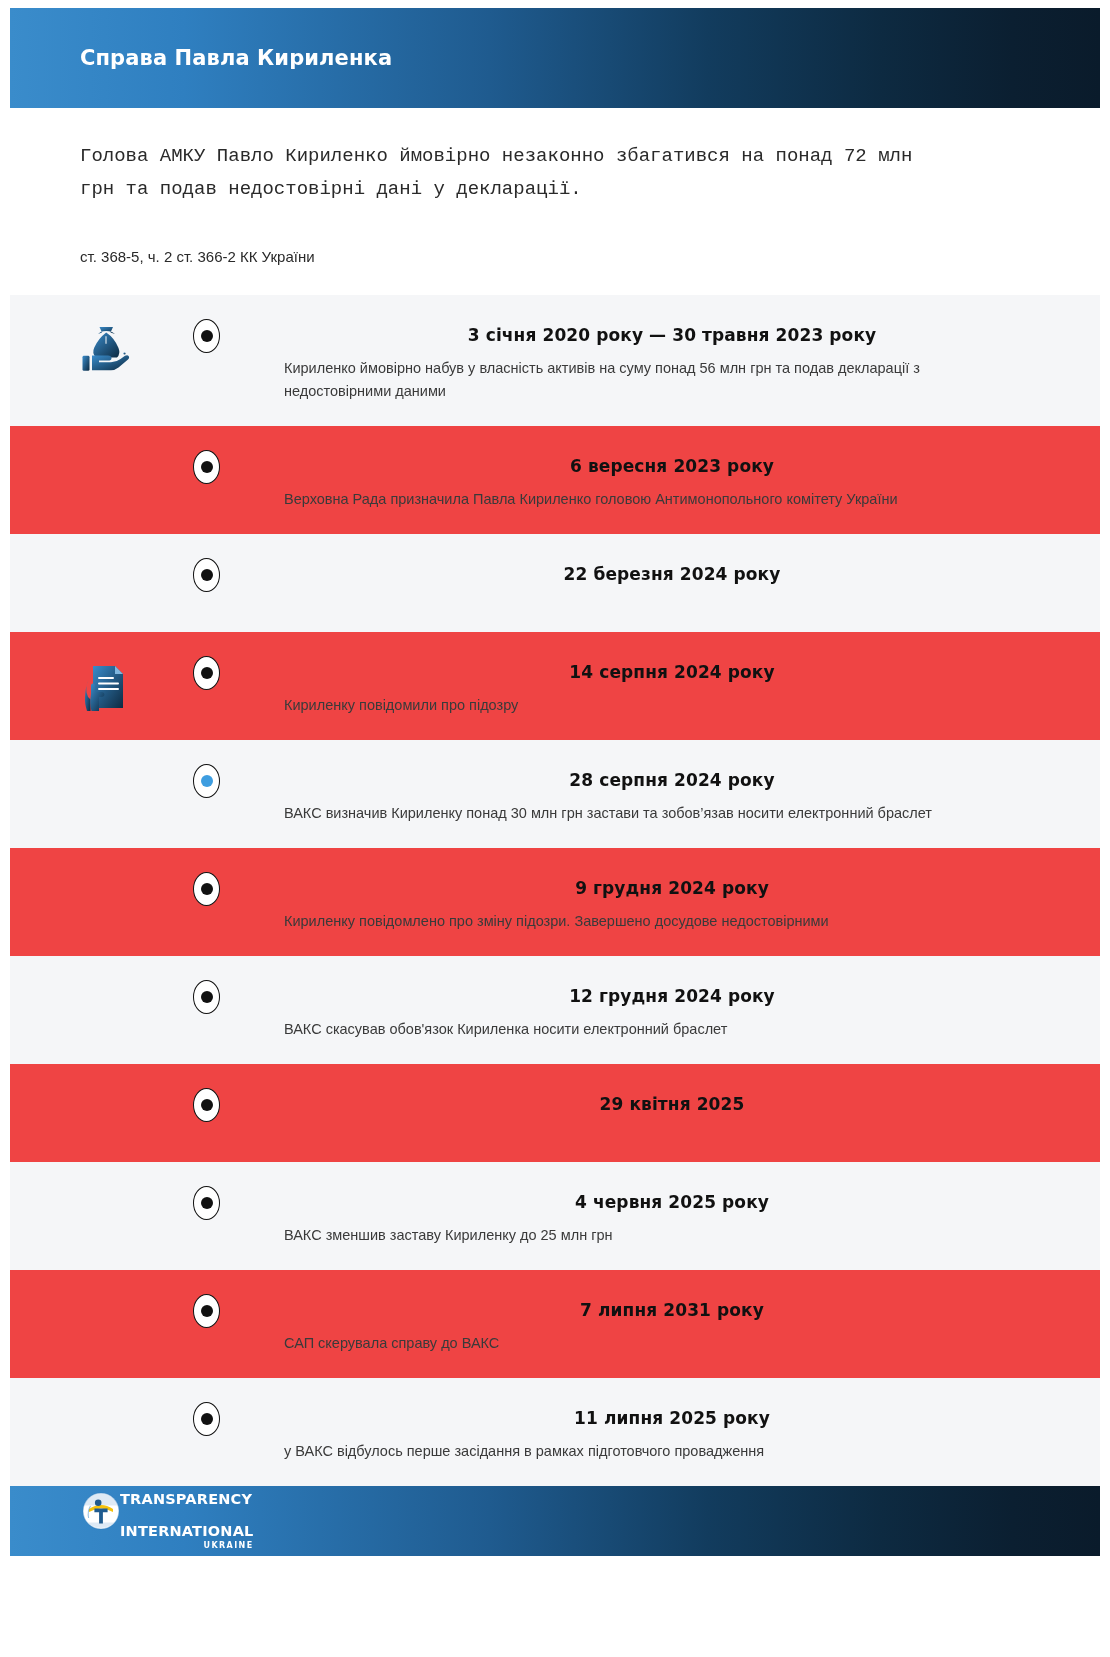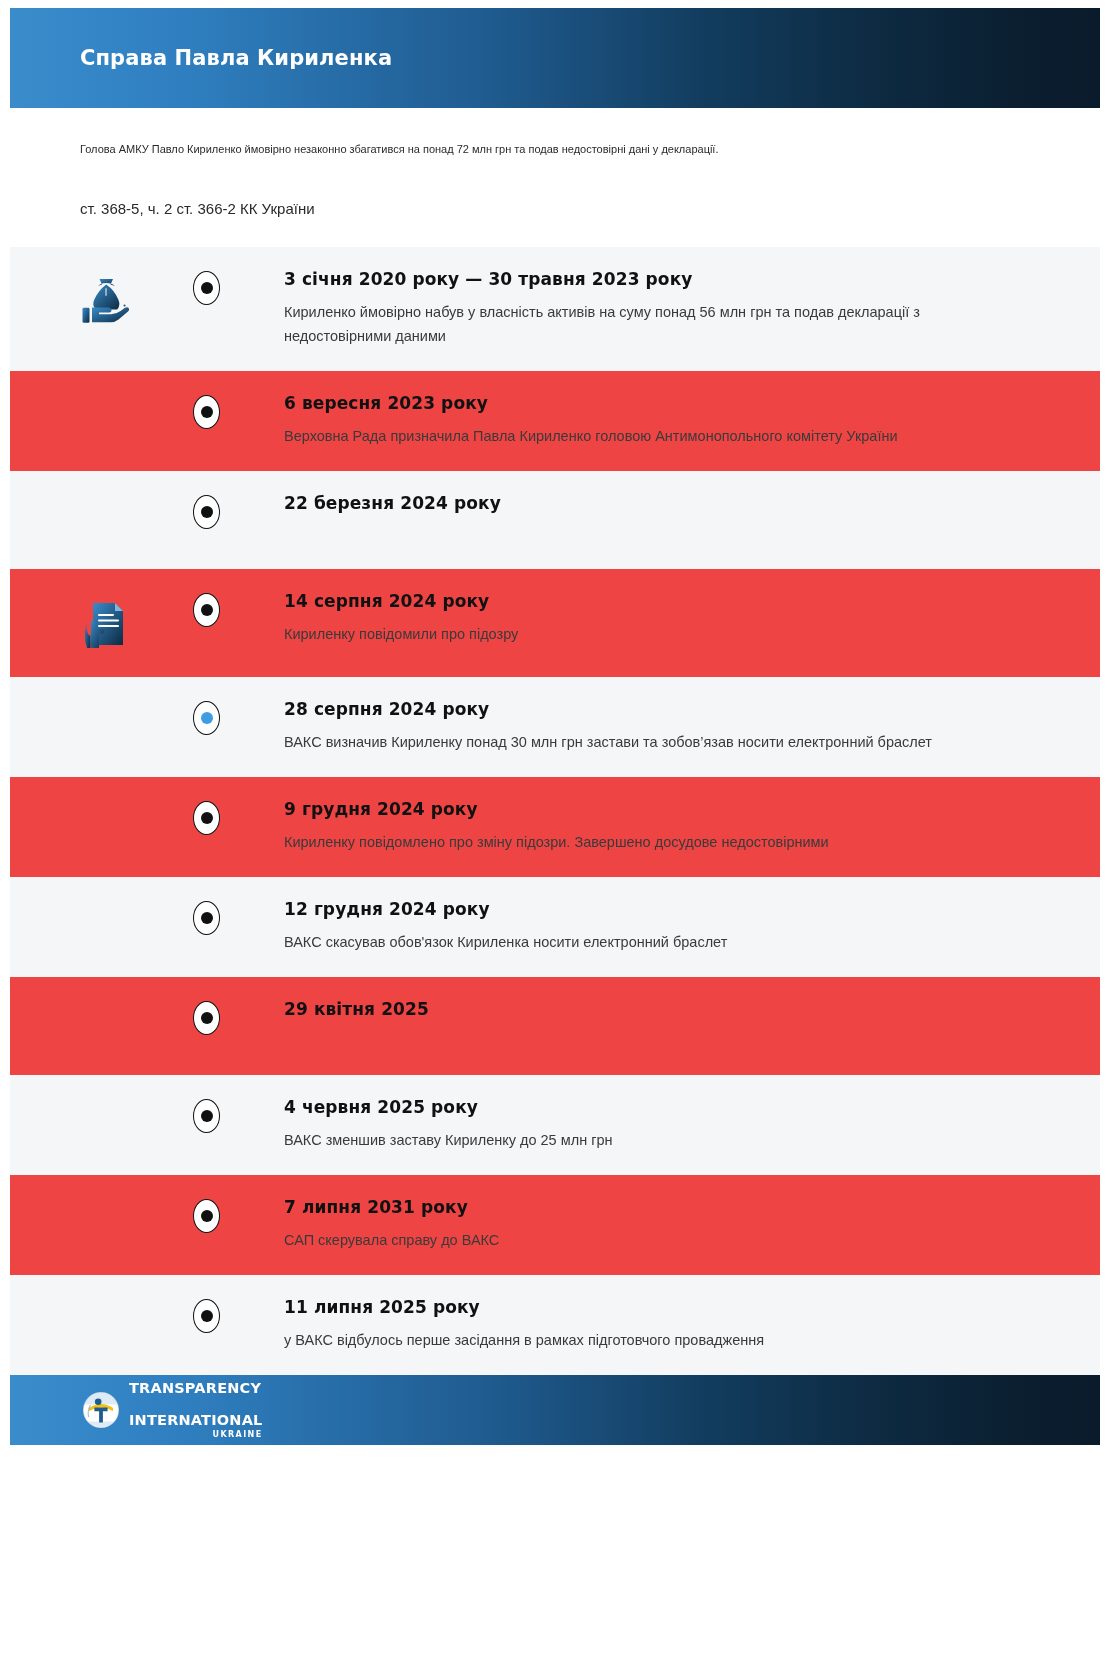--- a/index.html
+++ b/index.html
@@ -43,26 +43,27 @@
     letter-spacing: 0.1px;
     font-family: "DejaVu Sans", "Liberation Sans", sans-serif;
   }
 
   
   .intro {
     padding: 32px 70px 0 70px;
     box-sizing: border-box;
   }
   .intro-lead {
-    font-size: 11px;
+    font-size: 19px;
     line-height: 1.75;
     color: #2a2a2a;
     max-width: 855px;
     margin: 0;
     font-weight: 400;
+    font-family: Liberation Mono, monospace;
   }
   .intro-article {
     margin: 38px 0 0 0;
     font-size: 15px;
     line-height: 1.6;
     color: #2a2a2a;
   }
 
   
   .timeline {
@@ -132,45 +133,44 @@
 
   .tl-text-cell {
     flex: 1 1 auto;
     padding-left: 64px;
     box-sizing: border-box;
   }
   .tl-date {
     font-size: 17px;
     font-weight: 700;
     color: #111111;
-    margin: 0 0 12px 0;
+    margin: 8px 0 12px 0;
     letter-spacing: 0.1px;
     font-family: "DejaVu Sans", "Liberation Sans", sans-serif;
+    text-align: center;
   }
   .tl-desc {
     font-size: 14.5px;
     line-height: 1.65;
     color: #3a3a3a;
     margin: 0;
     max-width: 700px;
   }
 
   
   .footer {
     height: 70px;
     background: linear-gradient(90deg, #3a8ccb 0%, #2f7fc0 16%, #1f5b8f 44%, #123c5e 64%, #0d2a41 80%, #0b1f31 92%, #0a1b2b 100%);
     display: flex;
     align-items: center;
     padding-left: 72px;
     box-sizing: border-box;
   }
   .logo {
     display: flex;
-    align-items: center;
-    gap: 9px;
   }
   .logo-mark { flex: 0 0 auto; display: block; }
   .logo-words {
     display: flex;
     flex-direction: column;
     line-height: 1;
   }
   .logo-l1, .logo-l2 {
     color: #ffffff;
     font-size: 14.5px;

